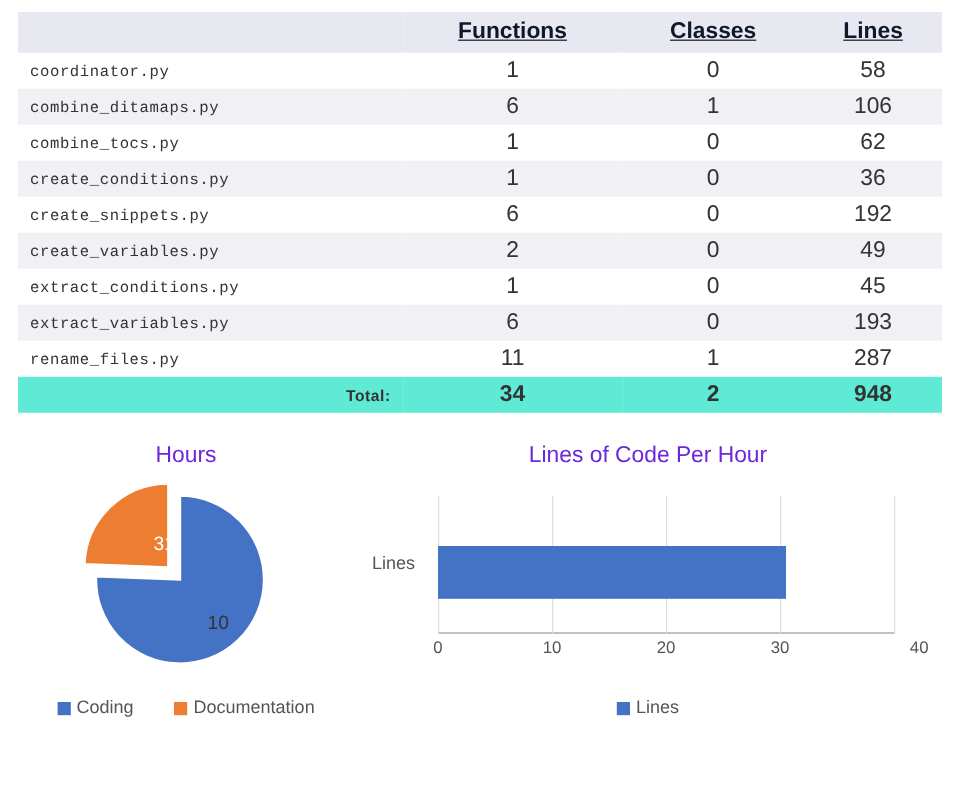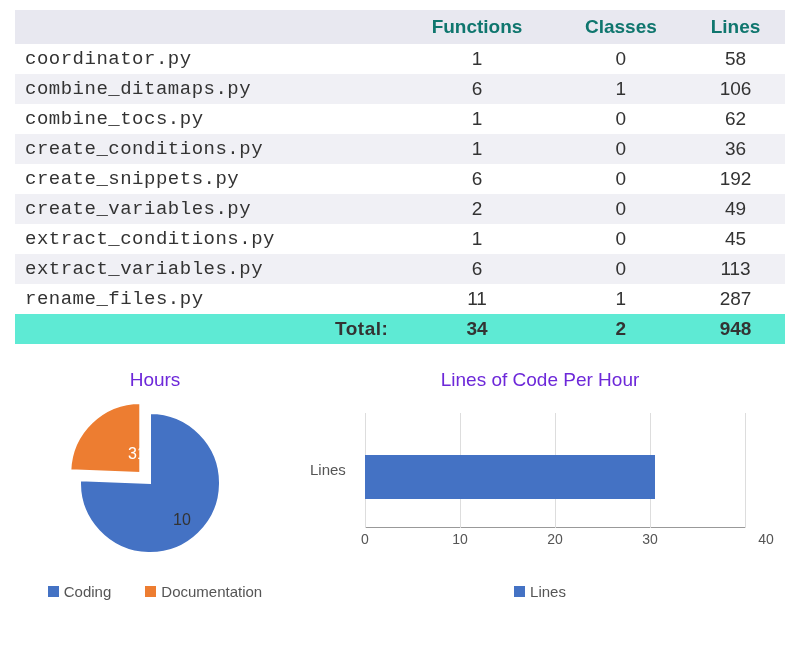--- a/index.html
+++ b/index.html
@@ -14,32 +14,33 @@
     .table {
       width: 100%;
       border-collapse: collapse;
       font-size: 19px;
     }
     .table th {
       background: #e8e8f0;
       padding: 6px 10px;
       text-align: center;
       font-weight: 700;
-      color: #0f766e;
+      color: #0f172a;
+      text-decoration: underline;
     }
     .table th:first-child { text-align: left; }
     .table td {
       padding: 4px 10px;
       text-align: center;
       color: #333;
     }
     .table td:first-child {
       text-align: left;
       font-family: "Courier New", Courier, monospace;
-      font-size: 19px;
+      font-size: 13px;
       letter-spacing: 0.5px;
     }
     .table tr:nth-child(even) td { background: #f0f0f5; }
     .table tr:nth-child(odd) td { background: #fff; }
     .table tr.total td {
       font-weight: 700;
       background: #5eead4;
       font-family: inherit;
     }
     .table tr.total td:first-child {
@@ -197,21 +198,21 @@
       <tr>
         <td>extract_conditions.py</td>
         <td>1</td>
         <td>0</td>
         <td>45</td>
       </tr>
       <tr>
         <td>extract_variables.py</td>
         <td>6</td>
         <td>0</td>
-        <td>113</td>
+        <td>193</td>
       </tr>
       <tr>
         <td>rename_files.py</td>
         <td>11</td>
         <td>1</td>
         <td>287</td>
       </tr>
       <tr class="total">
         <td>Total:</td>
         <td>34</td>

